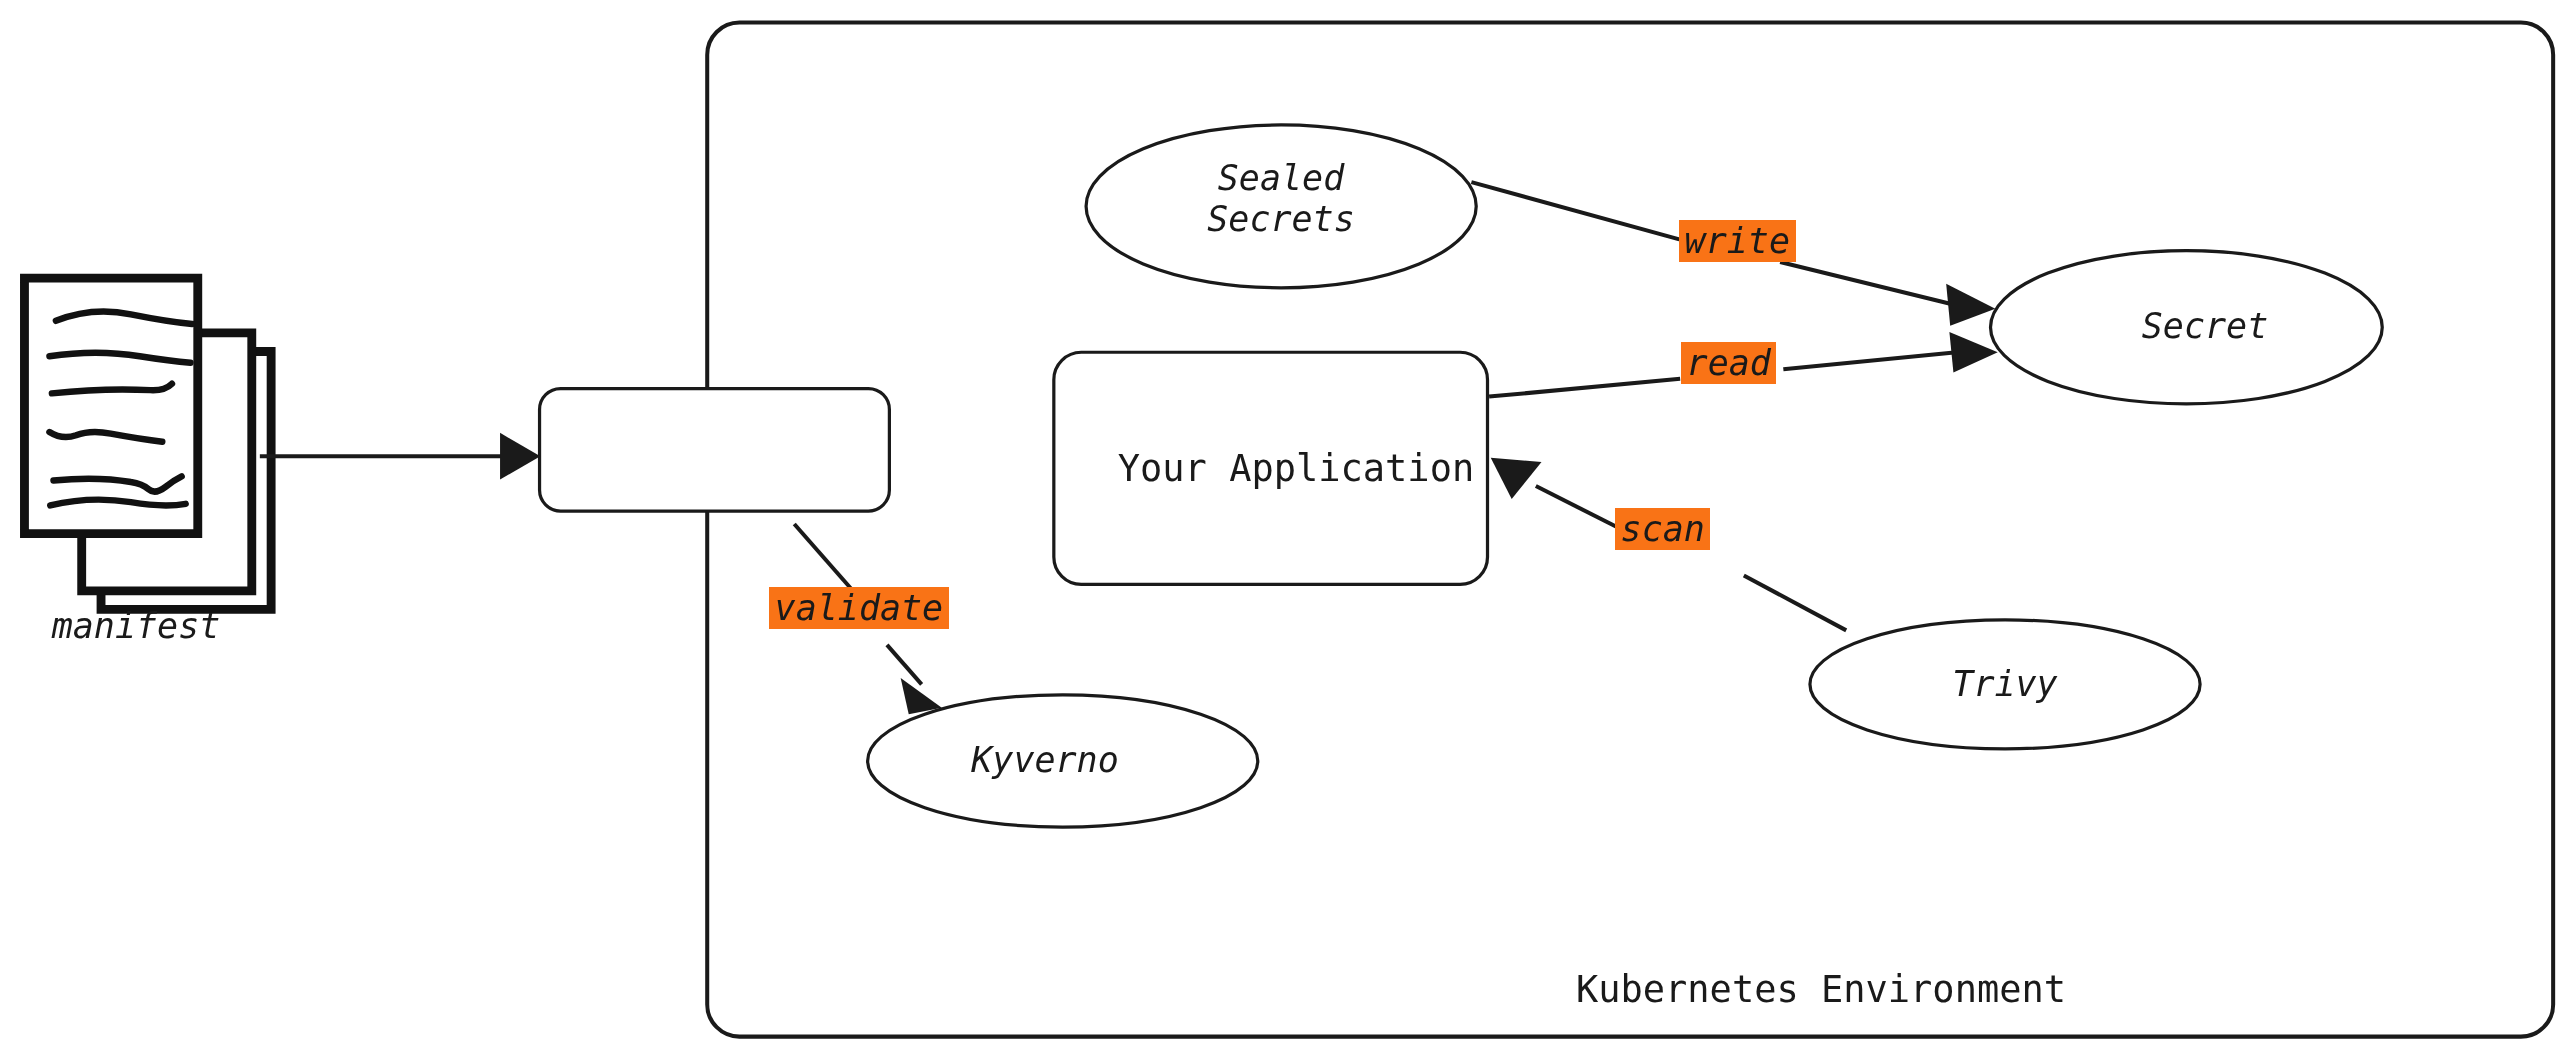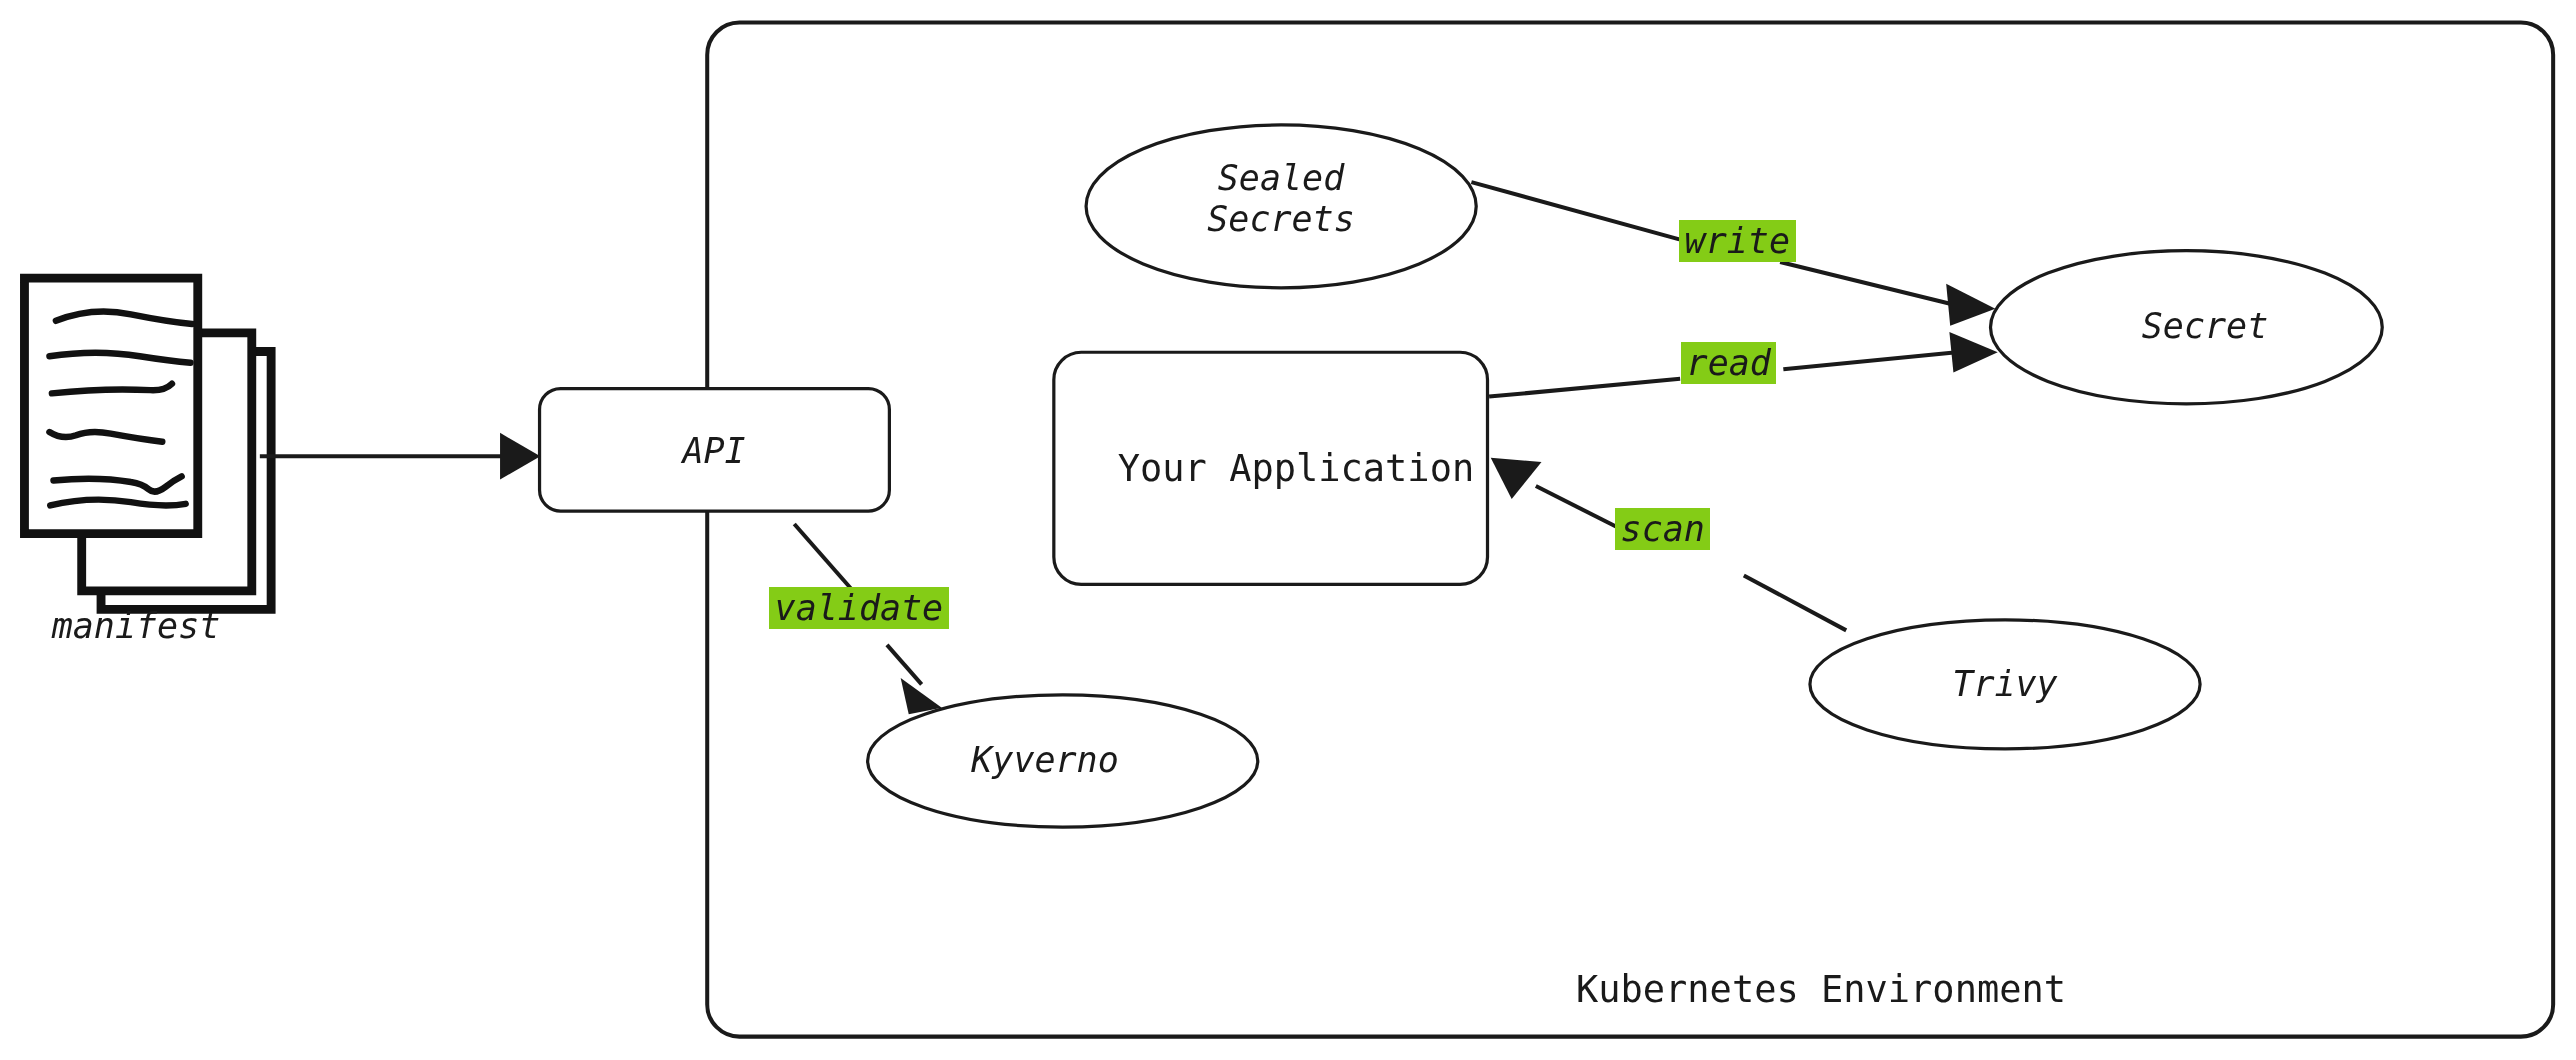--- a/index.html
+++ b/index.html
@@ -64,21 +64,21 @@
     text-align: center;
     line-height: 1.18;
     white-space: pre-line;
     pointer-events: none;
     user-select: none;
   }
   .edge-label {
     position: absolute;
     color: #1a1a1a;
     font-family: "DejaVu Sans Mono", "Liberation Mono", monospace;
-    background: #84cc16;
+    background: #f97316;
     padding: 0.8px 5.6px;
     white-space: nowrap;
     user-select: none;
   }
   .txt-44 { font-size: 35px; font-style: italic; }
   .txt-46 { font-size: 37px; }
 </style>
 </head>
 <body>
 
@@ -139,21 +139,20 @@
     <g>
       <line class="edge-line" x1="2290" y1="782" x2="2163" y2="714"></line>
       <line class="edge-line" x1="2008" y1="655" x2="1905" y2="603"></line>
       <polygon class="arrowhead" points="1849,568 1912,573 1875,619"></polygon>
     </g>
 
   </svg>
 
   <div class="node-label txt-44" style="left:0px; top:606px; width:234px;margin-left:19px;">manifest</div>
 
-  <div class="node-label txt-44" style="left:539px; top:431px; width:350px;">API</div>
 
   <div class="node-label txt-44" style="left:1086px; top:158px; width:390px;">Sealed
 Secrets</div>
 
   <div class="node-label txt-46" style="left:1054px; top:447px; width:484px;">Your Application</div>
 
   <div class="node-label txt-44" style="left:1991px; top:306px; width:428px;">Secret</div>
 
   <div class="node-label txt-44" style="left:868px; top:740px; width:354px;">Kyverno</div>
 

